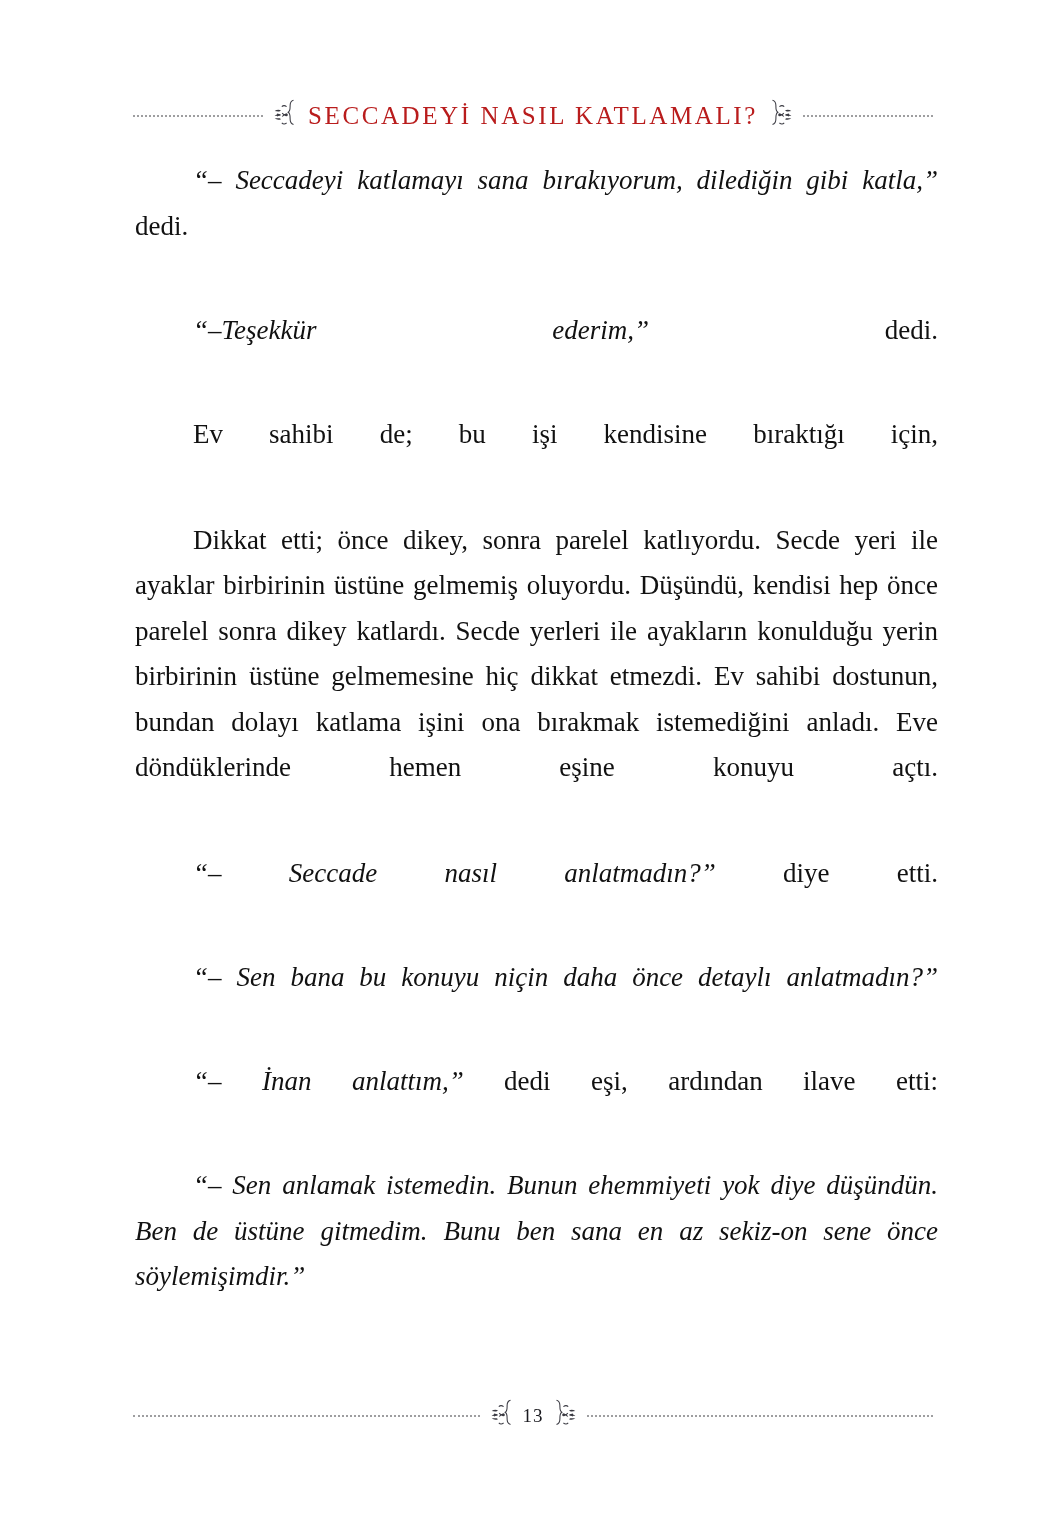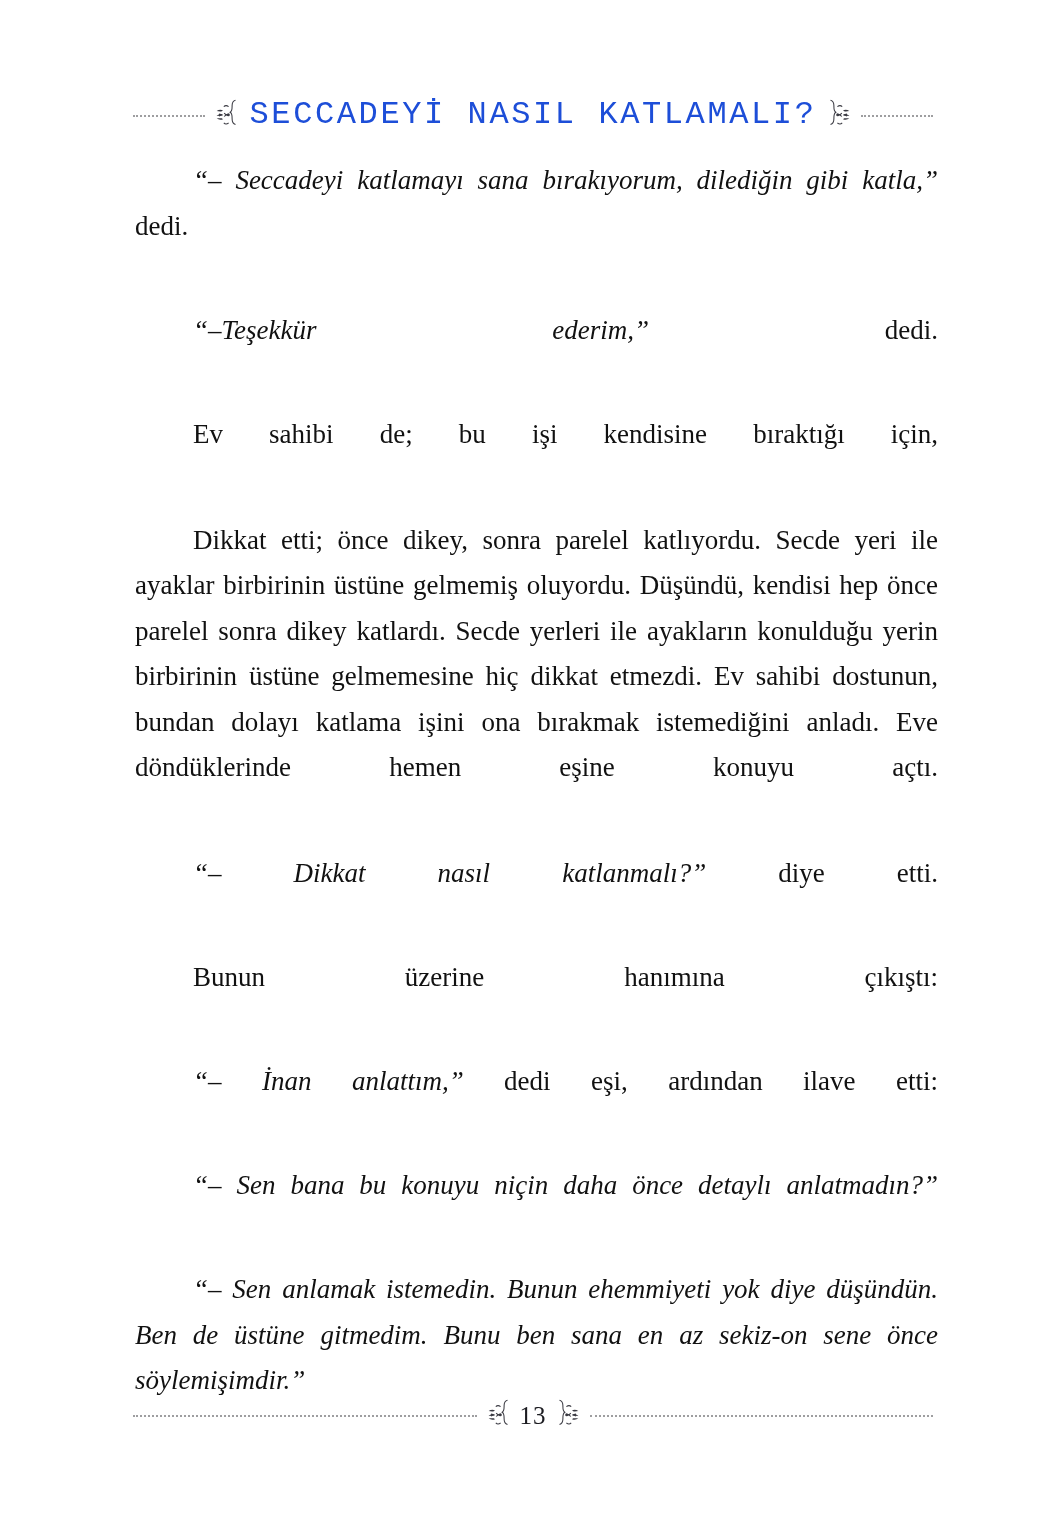--- a/index.html
+++ b/index.html
@@ -38,24 +38,24 @@
     min-width: 40px;
   }
   .head-center {
     display: flex;
     align-items: center;
     justify-content: center;
     flex: 0 0 auto;
     padding: 0 10px;
   }
   .head-title {
-    font-family: Liberation Mono, monospace;
-    font-size: 32px;
+    font-family: Liberation Serif, serif;
+    font-size: 25px;
     letter-spacing: 2.6px;
-    color: #1d4ed8;
+    color: #b91c1c;
     white-space: nowrap;
     line-height: 1;
     padding: 0 9px;
   }
   .fleuron {
     flex: 0 0 auto;
     width: 26px;
     height: 34px;
     position: relative;
     color: #3a3a42;
@@ -101,21 +101,21 @@
     left: 133px;
     top: 1392px;
     width: 800px;
     height: 46px;
     display: flex;
     align-items: center;
     justify-content: center;
   }
   .folio {
     font-family: "Liberation Serif", "DejaVu Serif", serif;
-    font-size: 25px;
+    font-size: 19px;
     color: #1b1b20;
     padding: 0 7px;
     letter-spacing: 1px;
     line-height: 1;
   }
 </style>
 </head>
 <body>
 
 <div class="page">
@@ -167,28 +167,27 @@
   <div class="body-col">
 
     <p class="para ital"><span>“– Seccadeyi katlamayı sana bırakıyorum, dilediğin gibi katla,”</span><span class="roman"> dedi.</span></p>
 
     <p class="para ital gap-sm"><span>“–Teşekkür ederim,”</span><span class="roman"> dedi.</span></p>
 
     <p class="para gap-sm">Ev sahibi de; bu işi kendisine bıraktığı için,</p>
 
     <p class="para gap-md">Dikkat etti; önce dikey, sonra parelel katlıyordu. Secde yeri ile ayaklar birbirinin üstüne gelmemiş oluyordu. Düşündü, kendisi hep önce parelel sonra dikey katlardı. Secde yerleri ile ayakların konulduğu yerin birbirinin üstüne gelmemesine hiç dikkat etmezdi. Ev sahibi dostunun, bundan dolayı katlama işini ona bırakmak istemediğini anladı. Eve döndüklerinde hemen eşine konuyu açtı.</p>
 
-    <p class="para ital gap-md"><span>“– Dikkat nasıl katlanmalı?”</span><span class="roman"> diye etti.</span></p>
-
-
-    <p class="para gap-sm">Bunun üzerine hanımına çıkıştı:</p>
+    <p class="para ital gap-md"><span>“– Seccade nasıl anlatmadın?”</span><span class="roman"> diye etti.</span></p>
+
+
+
+    <p class="para ital gap-sm">“– Sen bana bu konuyu niçin daha önce detaylı anlatmadın?”</p>
 
     <p class="para ital gap-sm"><span>“– İnan anlattım,”</span><span class="roman"> dedi eşi, ardından ilave etti:</span></p>
-
-    <p class="para ital gap-sm">“– Sen bana bu konuyu niçin daha önce detaylı anlatmadın?”</p>
 
     <p class="para ital gap-sm">“– Sen anlamak istemedin. Bunun ehemmiyeti yok diye düşündün. Ben de üstüne gitmedim. Bunu ben sana en az sekiz-on sene önce söylemişimdir.”</p>
 
   </div>
 
   <div class="page-footer">
     <span class="rule-dots"></span>
     <span class="head-center">
       <span class="fleuron">
         <svg viewBox="0 0 26 34" xmlns="http://www.w3.org/2000/svg">

